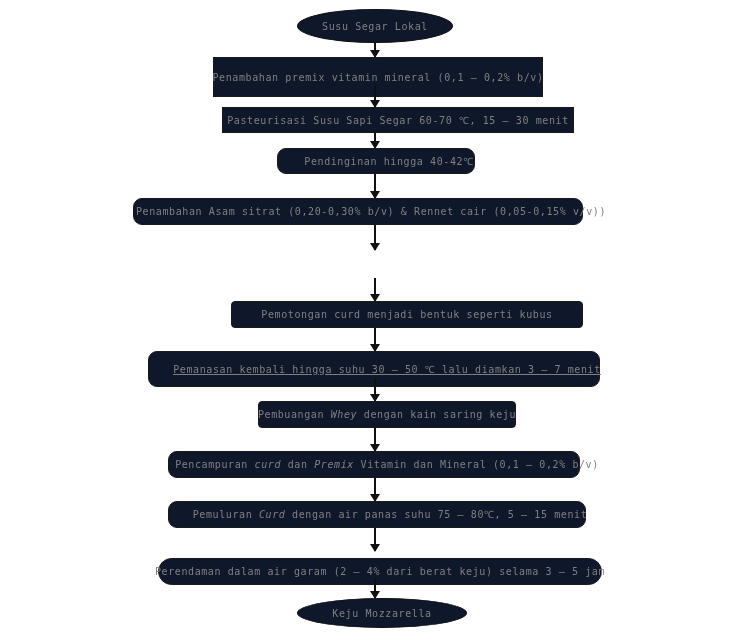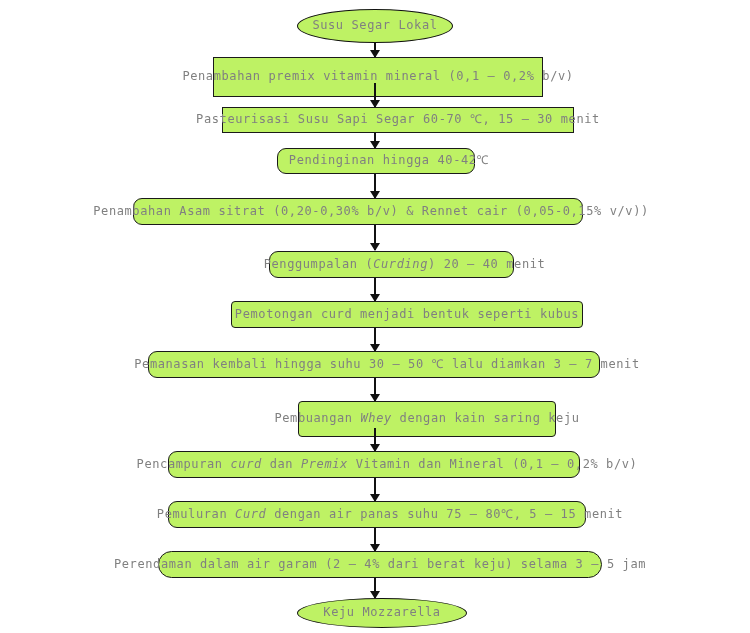--- a/index.html
+++ b/index.html
@@ -23,30 +23,30 @@
   
   .node {
     position: absolute;
     box-sizing: border-box;
     display: flex;
     align-items: center;
     justify-content: center;
     text-align: left;
     color: #808080;
     border: 1px solid #1a1a1a;
-    background: #bef264;
+    background: #0f172a;
     letter-spacing: 0.6px;
     white-space: nowrap;
-    font-size: 12px;
+    font-size: 10px;
     line-height: 1.1;
   }
   .node.rect     { border-radius: 0; }
   .node.round-sm { border-radius: 4px; }
   .node.round-md { border-radius: 9px; padding-left: 26px; }
-  .node.round-lg { border-radius: 14px; }
+  .node.round-lg { border-radius: 14px; margin-top: 7px; }
   .node.terminator {
     border-radius: 50%;
     border: 1px solid #111111;
   }
 
   
   .conn {
     position: absolute;
     width: 2px;
     background: #111111;
@@ -98,42 +98,39 @@
       <span class="head"></span>
     </div>
 
   <div class="node round-md" style="left:133px; top:198px; width:450px; height:27px;">
     <span>Penambahan Asam sitrat (0,20-0,30% b/v) &amp; Rennet cair (0,05-0,15% v/v))</span>
   </div>
   <div class="conn" style="left:374px; top:225px; height:25px;">
       <span class="head"></span>
     </div>
 
-  <div class="node round-md" style="left:269px; top:251px; width:245px; height:27px;">
-    <span><span>Penggumpalan (</span><span class="it">Curding</span><span>) 20 – 40 menit</span></span>
-  </div>
   <div class="conn" style="left:374px; top:278px; height:23px;">
       <span class="head"></span>
     </div>
 
   <div class="node round-sm" style="left:231px; top:301px; width:352px; height:27px;">
     <span>Pemotongan curd menjadi bentuk seperti kubus</span>
   </div>
   <div class="conn" style="left:374px; top:328px; height:23px;">
       <span class="head"></span>
     </div>
 
-  <div class="node round-md" style="left:148px; top:351px; width:452px; height:27px;">
+  <div class="node round-md" style="left:148px; top:351px; width:452px; height:36px;text-decoration:underline;">
     <span>Pemanasan kembali hingga suhu 30 – 50 ℃ lalu diamkan 3 – 7 menit</span>
   </div>
   <div class="conn" style="left:374px; top:378px; height:23px;">
       <span class="head"></span>
     </div>
 
-  <div class="node round-sm" style="left:258px; top:401px; width:258px; height:36px;margin-left:40px;">
+  <div class="node round-sm" style="left:258px; top:401px; width:258px; height:27px;">
     <span><span>Pembuangan </span><span class="it">Whey</span><span> dengan kain saring keju</span></span>
   </div>
   <div class="conn" style="left:374px; top:428px; height:23px;">
       <span class="head"></span>
     </div>
 
   <div class="node round-md" style="left:168px; top:451px; width:412px; height:27px;">
     <span><span>Pencampuran </span><span class="it">curd</span><span> dan </span><span class="it">Premix</span><span> Vitamin dan Mineral (0,1 – 0,2% b/v)</span></span>
   </div>
   <div class="conn" style="left:374px; top:478px; height:23px;">

